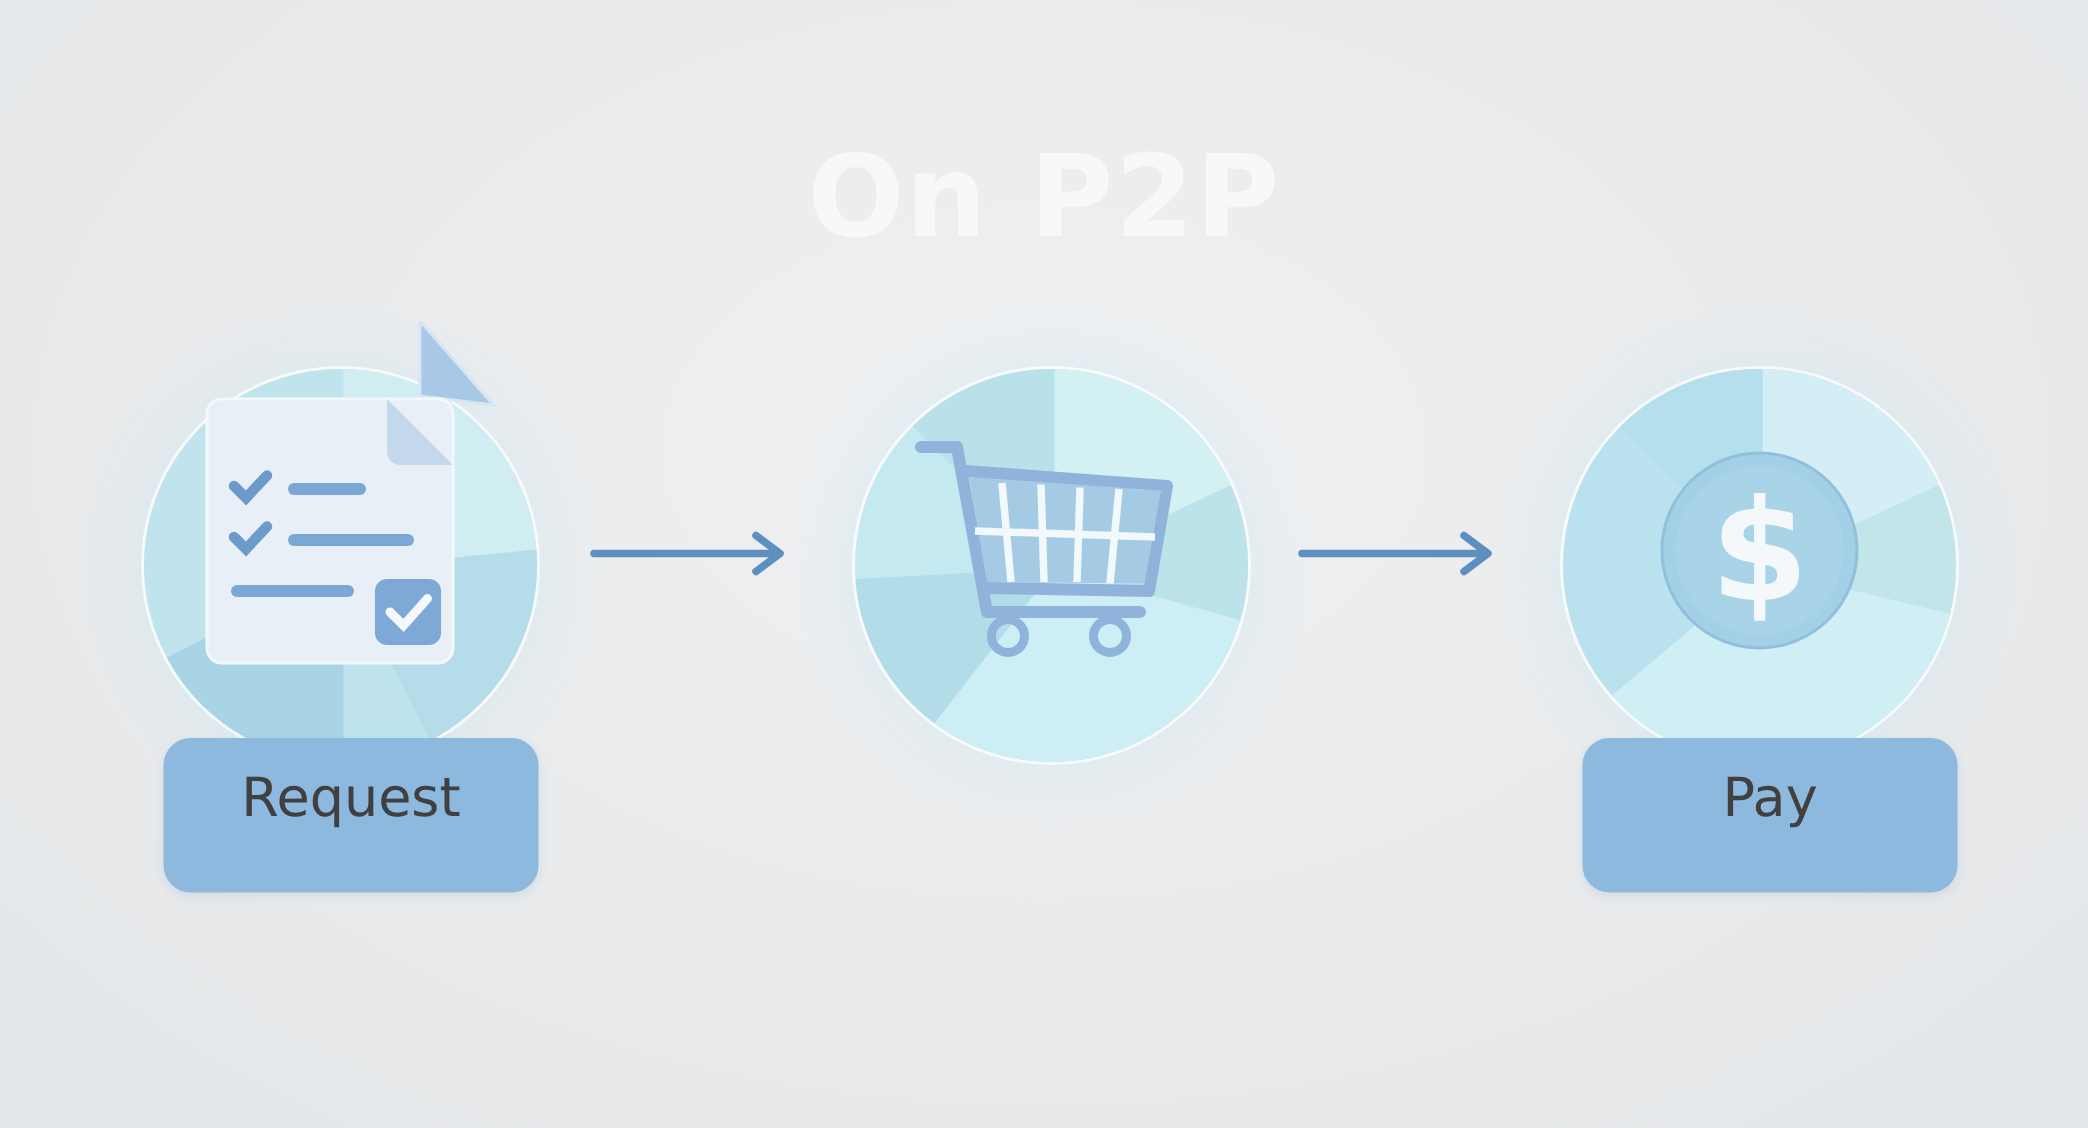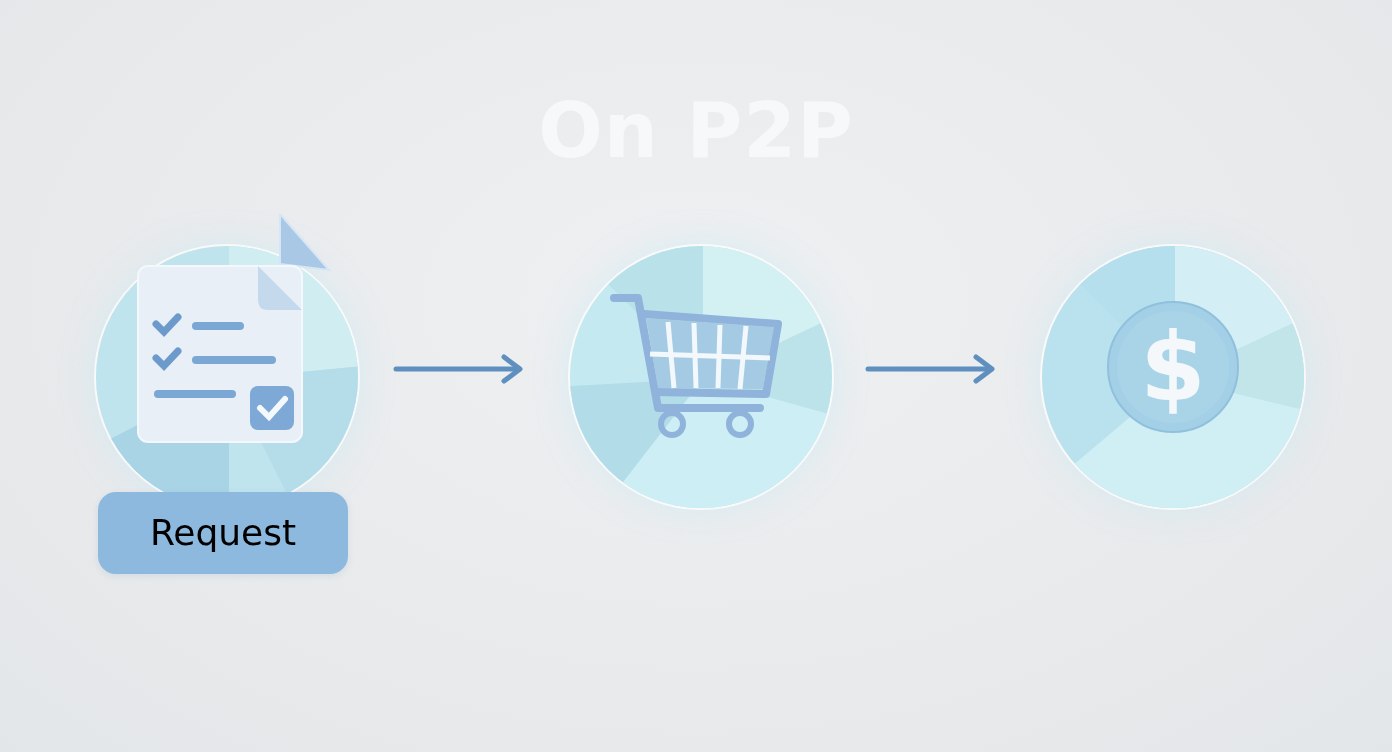--- a/index.html
+++ b/index.html
@@ -15,23 +15,23 @@
   }
   .step { position:absolute; top:244px; width:266px; height:332px; }
   .circle {
     position:absolute; left:0; top:0; width:266px; height:266px; border-radius:50%;
     overflow:hidden; border:2px solid rgba(255,255,255,0.7); box-sizing:border-box;
     box-shadow: 0 0 30px rgba(200,235,245,0.6);
   }
   .circle svg.bg { position:absolute; left:0; top:0; }
   .icon { position:absolute; }
   .label {
-    position:absolute; top:248px; left:4px; width:250px; height:82px;
+    position:absolute; top:248px; left:15px; width:250px; height:103px;
     background:#8cb9dd; border-radius:18px;
-    color:#000000; font-size:36px; text-align:center; line-height:82px;
+    color:#404040; font-size:36px; text-align:center; line-height:82px;
     box-shadow: 0 2px 6px rgba(100,140,180,0.15);
   }
   .arrow { position:absolute; top:352px; }
 </style>
 </head>
 <body>
 
 <div class="title">On P2P</div>
 
 <div class="step" style="left:94px;">
@@ -109,13 +109,14 @@
       <path d="M133 133 L266 70 L266 165 Z" fill="#c2e5ea"></path>
       <path d="M133 133 L266 165 L266 266 L40 266 L30 220 Z" fill="#cfeff5"></path>
       <path d="M133 133 L0 0 L133 0 Z" fill="#b5dfec"></path>
     </svg>
   </div>
   <svg class="icon" style="left:66px; top:56px;" width="134" height="134" viewBox="0 0 134 134">
     <circle cx="67" cy="67" r="65" fill="#a3d0e6" stroke="#90c0dc" stroke-width="2"></circle>
     <circle cx="67" cy="67" r="56" fill="#a9d4e8"></circle>
     <text x="67" y="100" text-anchor="middle" font-family="DejaVu Sans, sans-serif" font-weight="bold" font-size="94" fill="#f4f8fb">$</text>
   </svg>
+  <div class="label">Pay</div>
 </div>
 
 </body></html>

